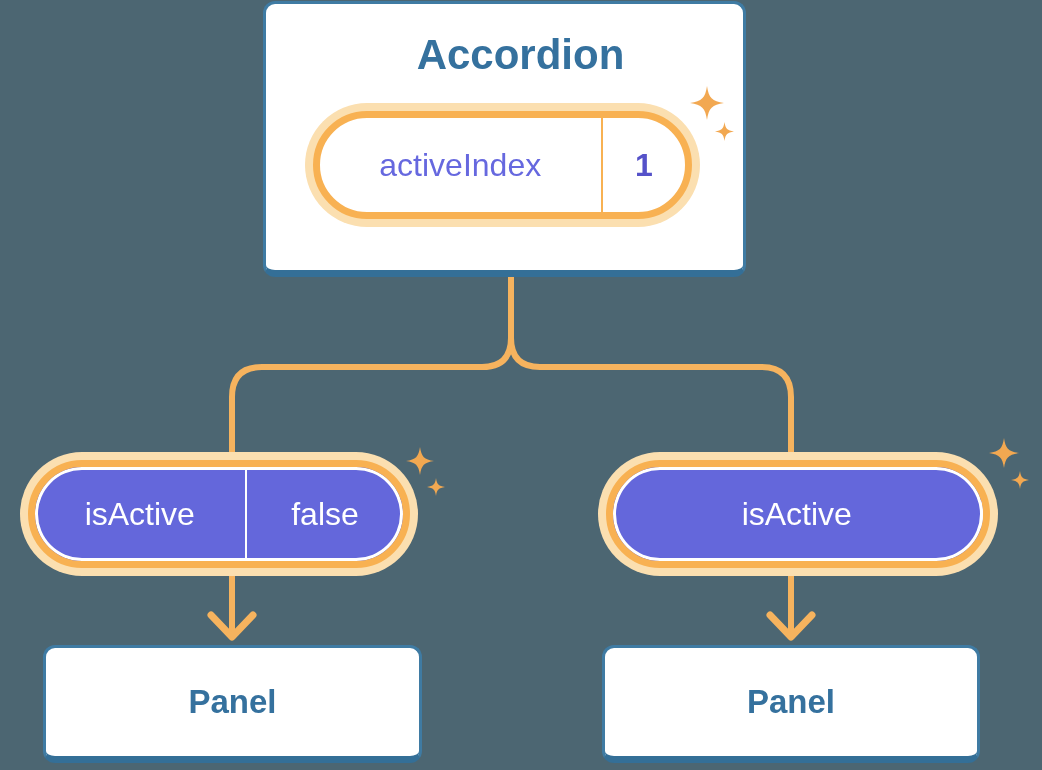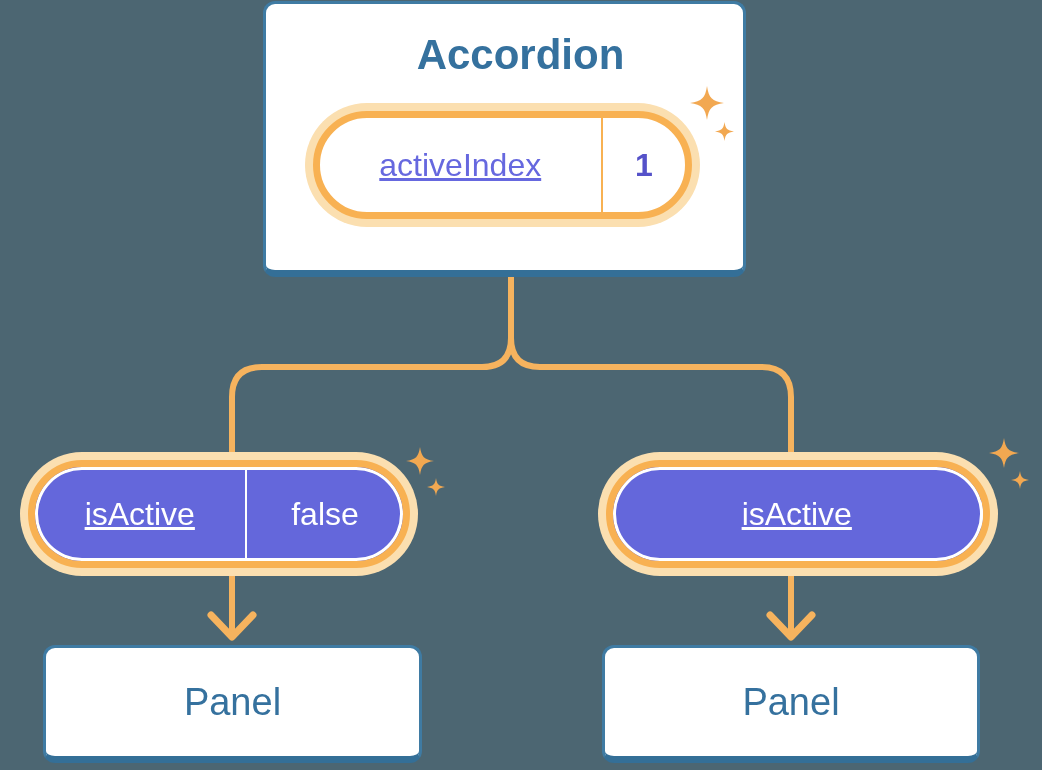--- a/index.html
+++ b/index.html
@@ -25,21 +25,21 @@
     border:3px solid var(--card-border);
     border-bottom:7px solid var(--card-border-bottom);
     border-radius:12px;
   }
   .accordion-card{left:263px; top:1px; width:483px; height:276px;}
   .card-title{
     position:absolute; top:26px; left:16px; width:100%; text-align:center;
     font-size:42px; font-weight:600; color:var(--heading-text); line-height:1.2;
   }
   .panel-card{display:flex; align-items:center; justify-content:center;}
-  .panel-card .panel-title{font-size:38px; font-weight:400; color:var(--heading-text);}
+  .panel-card .panel-title{font-size:33px; font-weight:700; color:var(--heading-text);}
   .panel-left{left:43px; top:645px; width:379px; height:118px;}
   .panel-right{left:602px; top:645px; width:378px; height:118px;}
 
   .pill{
     position:absolute; box-sizing:border-box; border-radius:999px;
     background:var(--pill-glow); padding:8px;
   }
   .pill-core{
     box-sizing:border-box; height:100%; border-radius:999px;
     border:7px solid var(--pill-ring); display:flex; align-items:stretch;
@@ -49,21 +49,21 @@
   .state-pill .pill-core{background:#fff;}
   .prop-pill{width:398px; height:124px;}
   .prop-pill-left{left:20px; top:452px;}
   .prop-pill-right{left:598px; top:452px; width:400px;}
   .prop-pill .pill-core{
     background:var(--prop-pill-fill);
     box-shadow:inset 0 0 0 3px #FFFFFF;
     justify-content:center;
   }
   .cell{display:flex; align-items:center; justify-content:center; font-size:32px;}
-  .cell.grow{flex:1 1 auto;text-decoration:underline;}
+  .cell.grow{flex:1 1 auto;}
   .state-pill .cell{color:var(--state-label-text);}
   .state-pill .cell.value{width:82px; font-weight:700; color:var(--state-value-text);}
   .prop-pill .cell{color:var(--prop-text); font-weight:400;}
   .prop-pill .cell.value{font-weight:400;}
   .prop-pill-left .cell.value{width:156px;}
   .prop-pill-right .cell.value{width:150px;}
   .divider{flex:0 0 auto; width:2.5px;}
   .divider.orange{background:var(--pill-ring);}
   .divider.white{background:#FFFFFF;}
 

